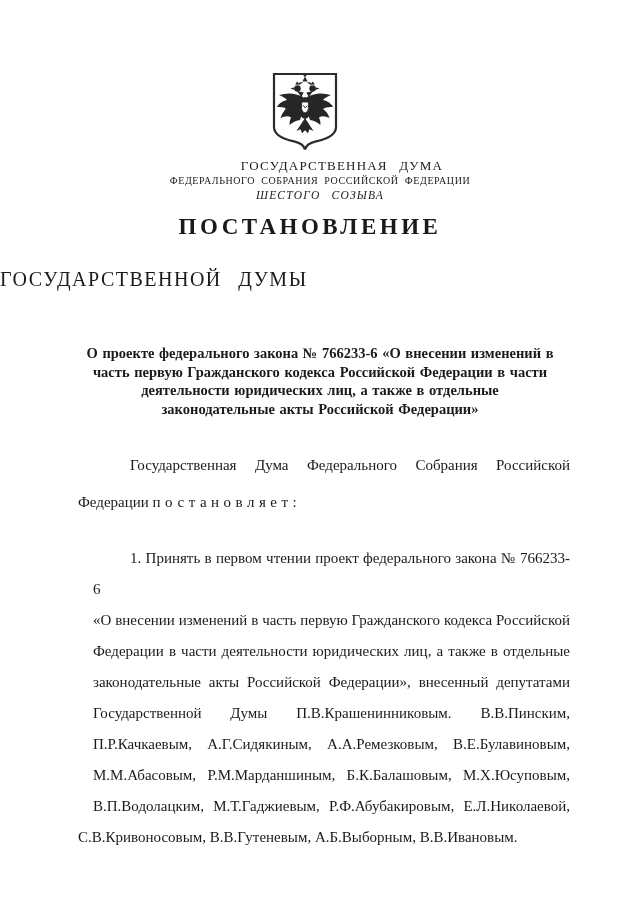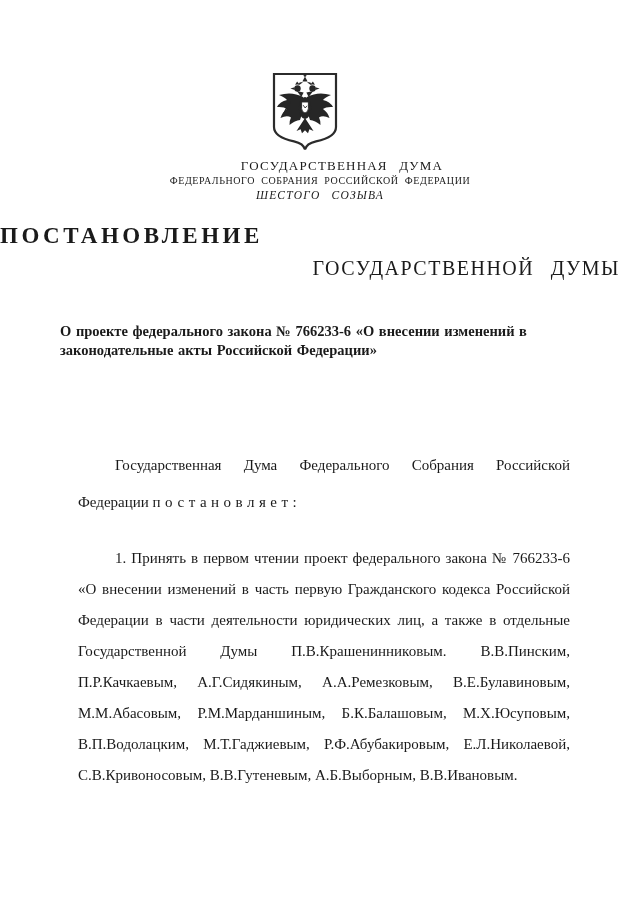--- a/index.html
+++ b/index.html
@@ -51,66 +51,68 @@
     font-size: 11.5px;
     line-height: 15px;
     letter-spacing: 1.2px;
     word-spacing: 7px;
     font-style: italic;
   }
 
   
   .doctype1 {
     position: absolute;
-    top: 223px;
+    top: 214px;
     left: 0;
     width: 620px;
+    text-align: center;
     font-size: 23px;
     font-weight: bold;
     letter-spacing: 3.5px;
     line-height: 26px;
   }
   .doctype2 {
     position: absolute;
-    top: 257px;
+    top: 268px;
     left: 0;
     width: 620px;
-    text-align: right;
+    text-align: left;
     font-size: 20px;
     letter-spacing: 1.5px;
     word-spacing: 10px;
     line-height: 22px;
   }
 
   
   .title {
     position: absolute;
-    top: 322px;
+    top: 344px;
     left: 60px;
     width: 520px;
-    text-align: left;
+    text-align: center;
     font-size: 14.5px;
     font-weight: bold;
     line-height: 18.5px;
     word-spacing: 1px;
   }
 
   
   .body-col {
     position: absolute;
     left: 78px;
     width: 492px;
     font-size: 15px;
   }
   .intro { top: 447px; line-height: 37px; }
   .para1 { top: 543px; line-height: 31px; }
 
   .jline {
     text-align: justify;
     text-align-last: justify;
+    margin-left: 15px;
   }
   .lline { text-align: left; }
   .indent { text-indent: 37px; }
 
   .resolves {
     font-weight: normal;
     letter-spacing: 4.5px;
   }
 </style>
 </head>
@@ -166,32 +168,35 @@
     <div class="org-line1">ГОСУДАРСТВЕННАЯ ДУМА</div>
     <div class="org-line2">ФЕДЕРАЛЬНОГО СОБРАНИЯ РОССИЙСКОЙ ФЕДЕРАЦИИ</div>
     <div class="org-line3">ШЕСТОГО СОЗЫВА</div>
   </div>
 
   <div class="doctype1">ПОСТАНОВЛЕНИЕ</div>
   <div class="doctype2">ГОСУДАРСТВЕННОЙ ДУМЫ</div>
 
   <div class="title">
     <div>О проекте федерального закона № 766233-6 «О внесении изменений в</div>
+    <div>часть первую Гражданского кодекса Российской Федерации в части</div>
+    <div>деятельности юридических лиц, а также в отдельные</div>
     <div>законодательные акты Российской Федерации»</div>
   </div>
 
   <div class="body-col intro">
     <div class="jline indent">Государственная Дума Федерального Собрания Российской</div>
     <div class="lline"><span>Федерации</span> <span class="resolves">постановляет:</span></div>
   </div>
 
   <div class="body-col para1">
     <div class="jline indent">1. Принять в первом чтении проект федерального закона № 766233-6</div>
     <div class="jline">«О внесении изменений в часть первую Гражданского кодекса Российской</div>
     <div class="jline">Федерации в части деятельности юридических лиц, а также в отдельные</div>
+    <div class="jline">законодательные акты Российской Федерации», внесенный депутатами</div>
     <div class="jline">Государственной Думы П.В.Крашенинниковым. В.В.Пинским,</div>
     <div class="jline">П.Р.Качкаевым, А.Г.Сидякиным, А.А.Ремезковым, В.Е.Булавиновым,</div>
     <div class="jline">М.М.Абасовым, Р.М.Марданшиным, Б.К.Балашовым, М.Х.Юсуповым,</div>
     <div class="jline">В.П.Водолацким, М.Т.Гаджиевым, Р.Ф.Абубакировым, Е.Л.Николаевой,</div>
     <div class="lline">С.В.Кривоносовым, В.В.Гутеневым, А.Б.Выборным, В.В.Ивановым.</div>
   </div>
 
 </div>
 
 </body></html>

